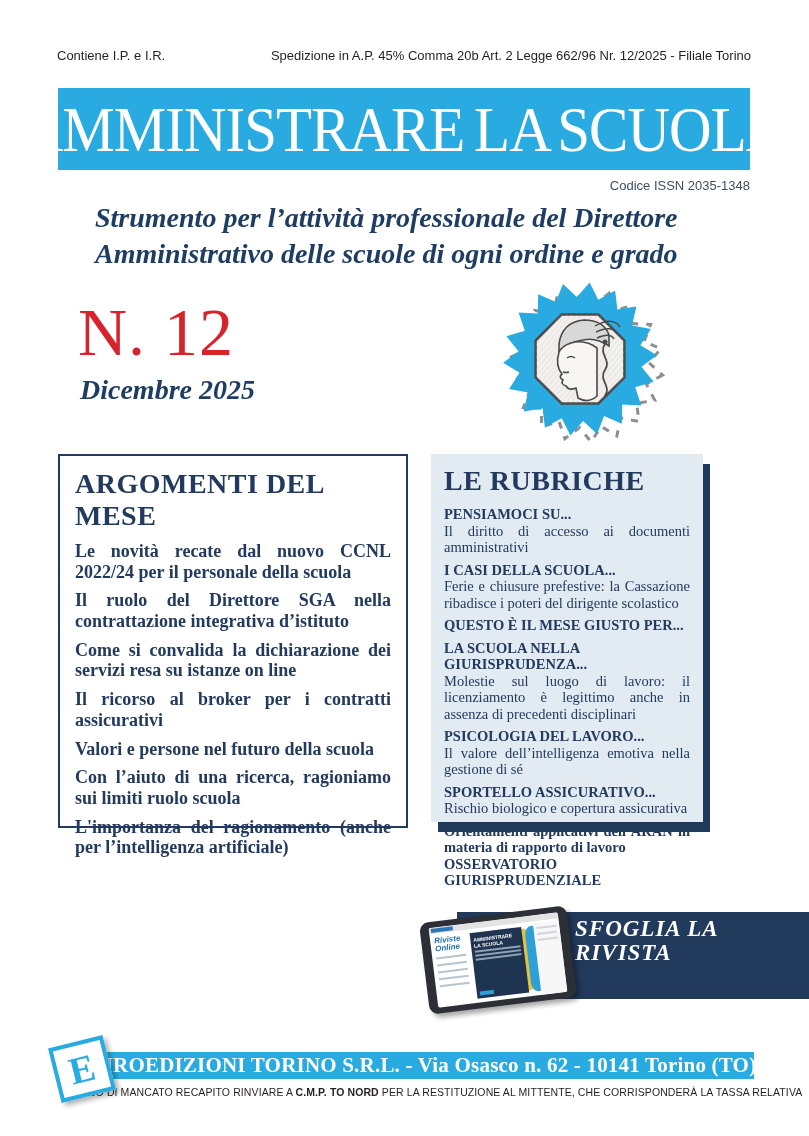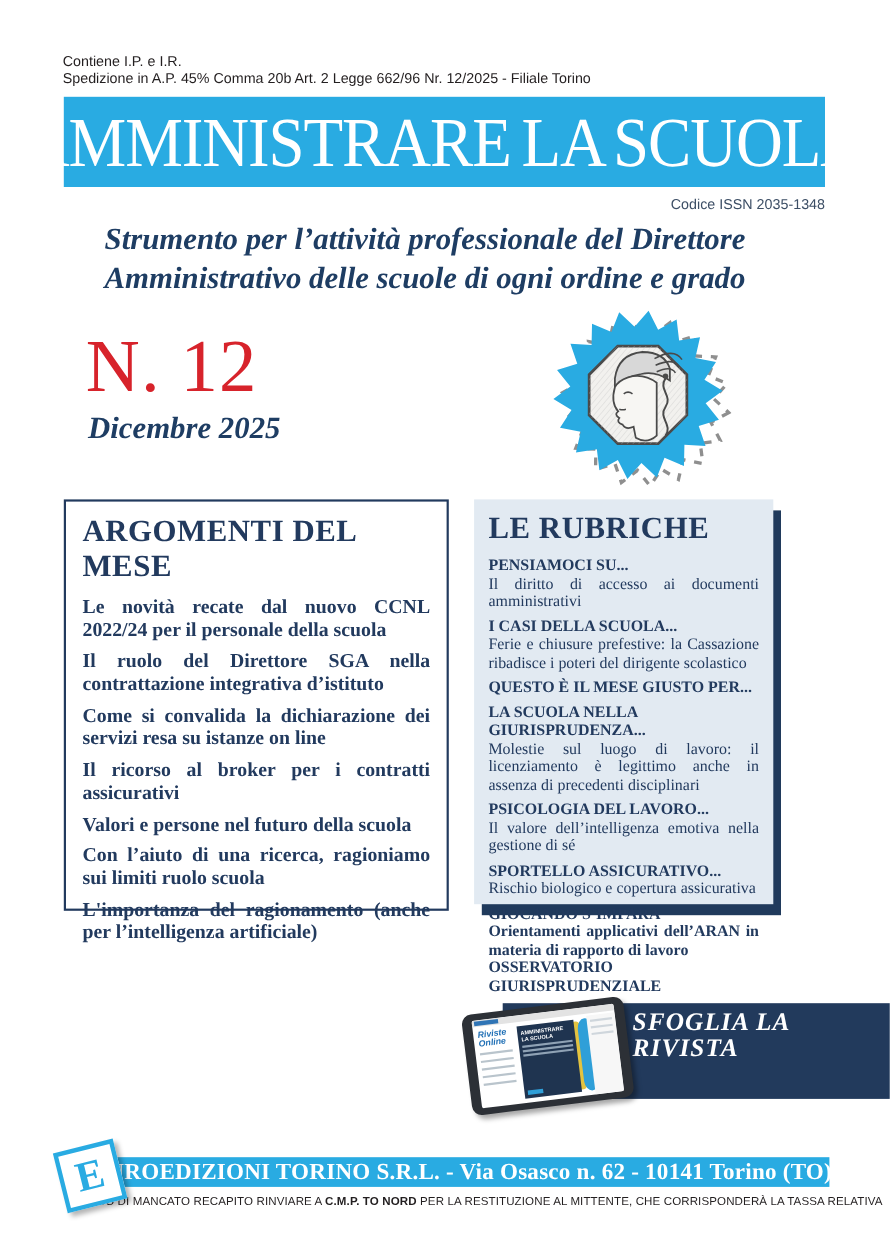--- a/index.html
+++ b/index.html
@@ -2,21 +2,21 @@
 <html><head>
 <meta charset="utf-8">
 <style>
   html,body{margin:0;padding:0;background:#ffffff;}
   .page{
     position:relative;width:809px;height:1136px;background:#ffffff;
     font-family:"Liberation Serif",serif;color:#223a5e;overflow:hidden;
   }
   
   .mailing{position:absolute;top:48px;left:57px;right:58px;display:flex;justify-content:space-between;
-    font-family:"Liberation Sans",sans-serif;font-size:13px;color:#231f20;flex-direction:column;}
+    font-family:"Liberation Sans",sans-serif;font-size:13px;color:#231f20;}
   
   .banner{position:absolute;left:58px;top:88px;width:692px;height:82px;background:#29abe2;
     display:flex;align-items:center;justify-content:center;}
   .banner h1{margin:0;color:#ffffff;font-size:59px;font-weight:normal;letter-spacing:-1px;word-spacing:-4px;
     transform:scaleY(1.08);white-space:nowrap;}
   .issn{position:absolute;top:178px;right:59px;font-family:"Liberation Sans",sans-serif;font-size:13px;color:#3d4f66;}
   .subtitle{position:absolute;left:95px;top:200px;font-style:italic;font-weight:bold;color:#1e3d63;
     font-size:28px;line-height:36px;}
   
   .issue-number{position:absolute;left:78px;top:296px;color:#d7232b;font-size:68px;font-weight:normal;line-height:72px;letter-spacing:1px;}
@@ -143,21 +143,20 @@
     </div>
     <div class="rub-entry">
       <div class="rub-title">PSICOLOGIA DEL LAVORO...</div>
       <div class="rub-sub">Il valore dell’intelligenza emotiva nella gestione di sé</div>
     </div>
     <div class="rub-entry">
       <div class="rub-title">SPORTELLO ASSICURATIVO...</div>
       <div class="rub-sub">Rischio biologico e copertura assicurativa</div>
     </div>
     <div class="rub-entry">
-      <div class="rub-title">GIOCANDO S’IMPARA</div>
       <div class="rub-sub bold">Orientamenti applicativi dell’ARAN in materia di rapporto di lavoro</div>
       <div class="rub-title">OSSERVATORIO GIURISPRUDENZIALE</div>
     </div>
   </div>
 
   <div class="promo">
     <div class="promo-text">
       <div class="promo-line1">SFOGLIA LA RIVISTA</div>
       <div class="promo-line">in formato digitale per PC,</div>
       <div class="promo-line">Smartphone e Tablet</div>

